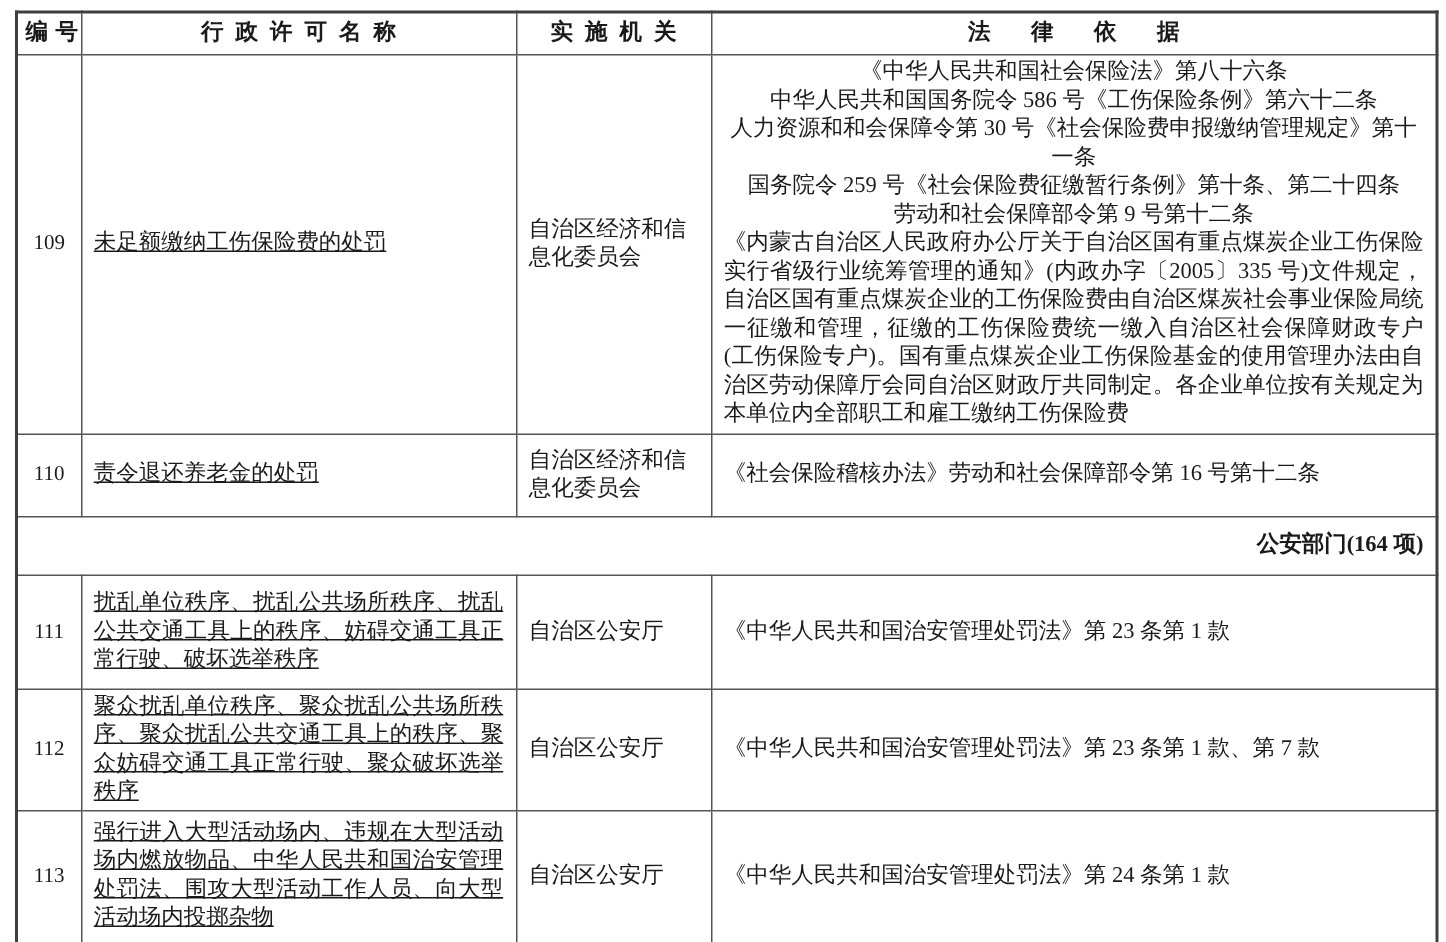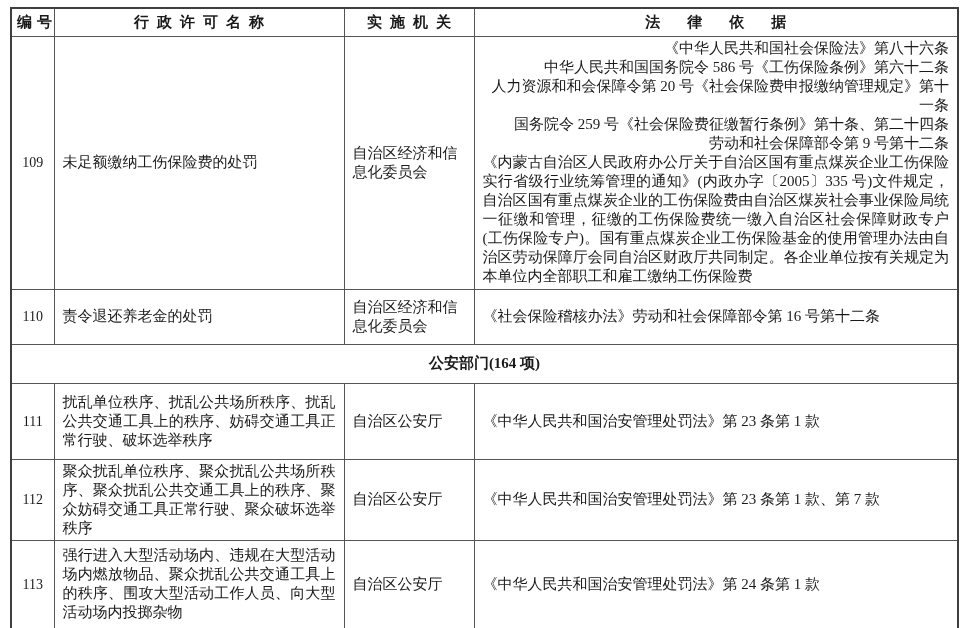--- a/index.html
+++ b/index.html
@@ -51,36 +51,37 @@
   .h-r111   { height: 76px; }
   .h-r112   { height: 75px; }
   .h-r113   { height: 89px; }
 
   td.c-id {
     text-align: center;
     font-size: 14px;
   }
   td.c-name {
     text-align: justify;
+    text-decoration: underline;
   }
   td.c-agency {
     text-align: left;
   }
   td.c-legal {
     text-align: left;
   }
   td.c-legal .legal-line {
-    text-align: right;
+    text-align: center;
   }
   td.c-legal .legal-para {
     text-align: justify;
   }
   tr.section-row td {
     font-weight: bold;
-    text-align: center;
+    text-align: right;
     padding-left: 8px;
   }
 </style>
 </head>
 <body>
 
 <table class="doc-table">
   <colgroup>
     <col style="width:43px">
     <col style="width:290px">
@@ -96,21 +97,21 @@
     </tr>
   </thead>
   <tbody>
     <tr class="h-r109">
       <td class="c-id">109</td>
       <td class="c-name">未足额缴纳工伤保险费的处罚</td>
       <td class="c-agency">自治区经济和信息化委员会</td>
       <td class="c-legal">
         <div class="legal-line">《中华人民共和国社会保险法》第八十六条</div>
         <div class="legal-line">中华人民共和国国务院令 586 号《工伤保险条例》第六十二条</div>
-        <div class="legal-line">人力资源和和会保障令第 20 号《社会保险费申报缴纳管理规定》第十一条</div>
+        <div class="legal-line">人力资源和和会保障令第 30 号《社会保险费申报缴纳管理规定》第十一条</div>
         <div class="legal-line">国务院令 259 号《社会保险费征缴暂行条例》第十条、第二十四条</div>
         <div class="legal-line">劳动和社会保障部令第 9 号第十二条</div>
         <div class="legal-para">《内蒙古自治区人民政府办公厅关于自治区国有重点煤炭企业工伤保险实行省级行业统筹管理的通知》(内政办字〔2005〕335 号)文件规定，自治区国有重点煤炭企业的工伤保险费由自治区煤炭社会事业保险局统一征缴和管理，征缴的工伤保险费统一缴入自治区社会保障财政专户(工伤保险专户)。国有重点煤炭企业工伤保险基金的使用管理办法由自治区劳动保障厅会同自治区财政厅共同制定。各企业单位按有关规定为本单位内全部职工和雇工缴纳工伤保险费</div>
       </td>
     </tr>
     <tr class="h-r110">
       <td class="c-id">110</td>
       <td class="c-name">责令退还养老金的处罚</td>
       <td class="c-agency">自治区经济和信息化委员会</td>
       <td class="c-legal">《社会保险稽核办法》劳动和社会保障部令第 16 号第十二条</td>
@@ -125,18 +126,18 @@
       <td class="c-legal">《中华人民共和国治安管理处罚法》第 23 条第 1 款</td>
     </tr>
     <tr class="h-r112">
       <td class="c-id">112</td>
       <td class="c-name">聚众扰乱单位秩序、聚众扰乱公共场所秩序、聚众扰乱公共交通工具上的秩序、聚众妨碍交通工具正常行驶、聚众破坏选举秩序</td>
       <td class="c-agency">自治区公安厅</td>
       <td class="c-legal">《中华人民共和国治安管理处罚法》第 23 条第 1 款、第 7 款</td>
     </tr>
     <tr class="h-r113">
       <td class="c-id">113</td>
-      <td class="c-name">强行进入大型活动场内、违规在大型活动场内燃放物品、聚众扰乱公共交通工具上的秩序、围攻大型活动工作人员、向大型活动场内投掷杂物</td>
+      <td class="c-name">强行进入大型活动场内、违规在大型活动场内燃放物品、中华人民共和国治安管理处罚法、围攻大型活动工作人员、向大型活动场内投掷杂物</td>
       <td class="c-agency">自治区公安厅</td>
       <td class="c-legal">《中华人民共和国治安管理处罚法》第 24 条第 1 款</td>
     </tr>
   </tbody>
 </table>
 
 </body></html>

